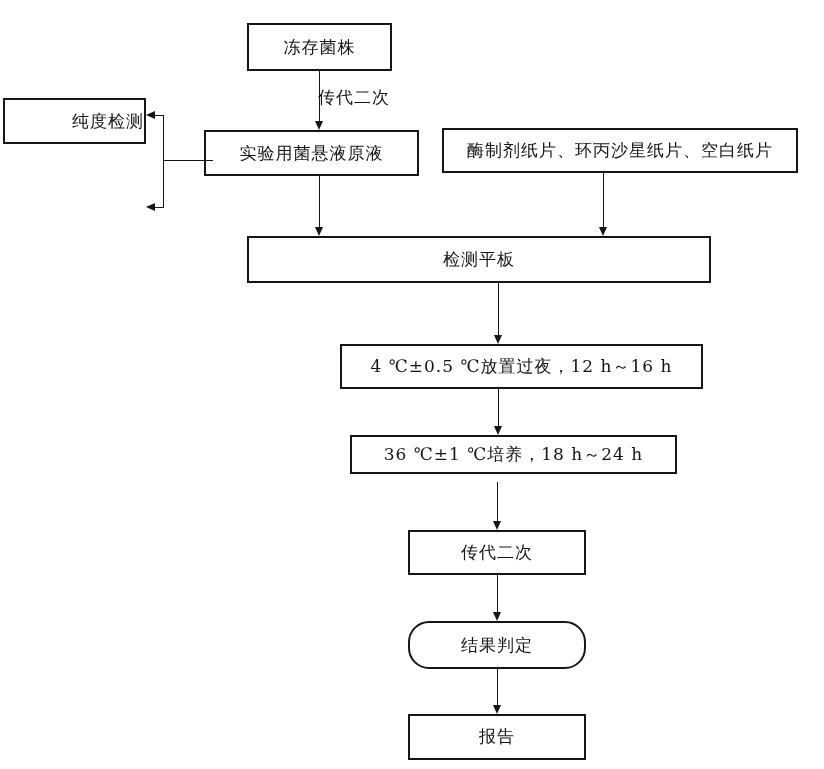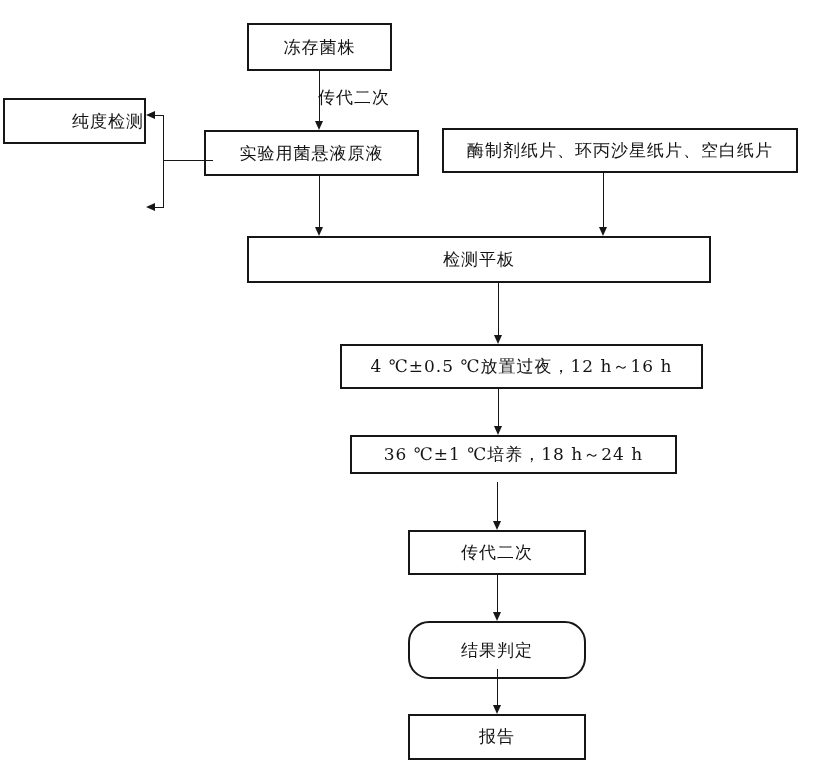--- a/index.html
+++ b/index.html
@@ -78,21 +78,21 @@
   </div>
 
   <div class="node" style="left:350px; top:435px; width:327px; height:39px;">
     <span>36 ℃±1 ℃培养，18 h～24 h</span>
   </div>
 
   <div class="node" style="left:408px; top:530px; width:178px; height:45px;">
     <span>传代二次</span>
   </div>
 
-  <div class="node" style="left:408px; top:621px; width:178px; height:58px;border-radius:21px;">
+  <div class="node" style="left:408px; top:621px; width:178px; height:48px;border-radius:21px;">
     <span>结果判定</span>
   </div>
 
   <div class="node" style="left:408px; top:714px; width:178px; height:46px;font-family:Liberation Serif, serif;">
     <span>报告</span>
   </div>
 
   <div class="vline" style="left:319px; top:71px; height:52px;"></div>
   <div class="ah-down" style="left:315px; top:121px;"></div>
   <div class="edge-label" style="left:318px; top:86px;">传代二次</div>

